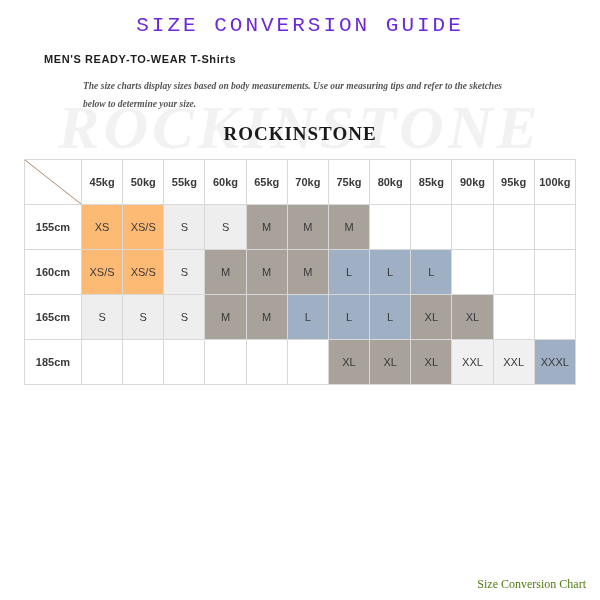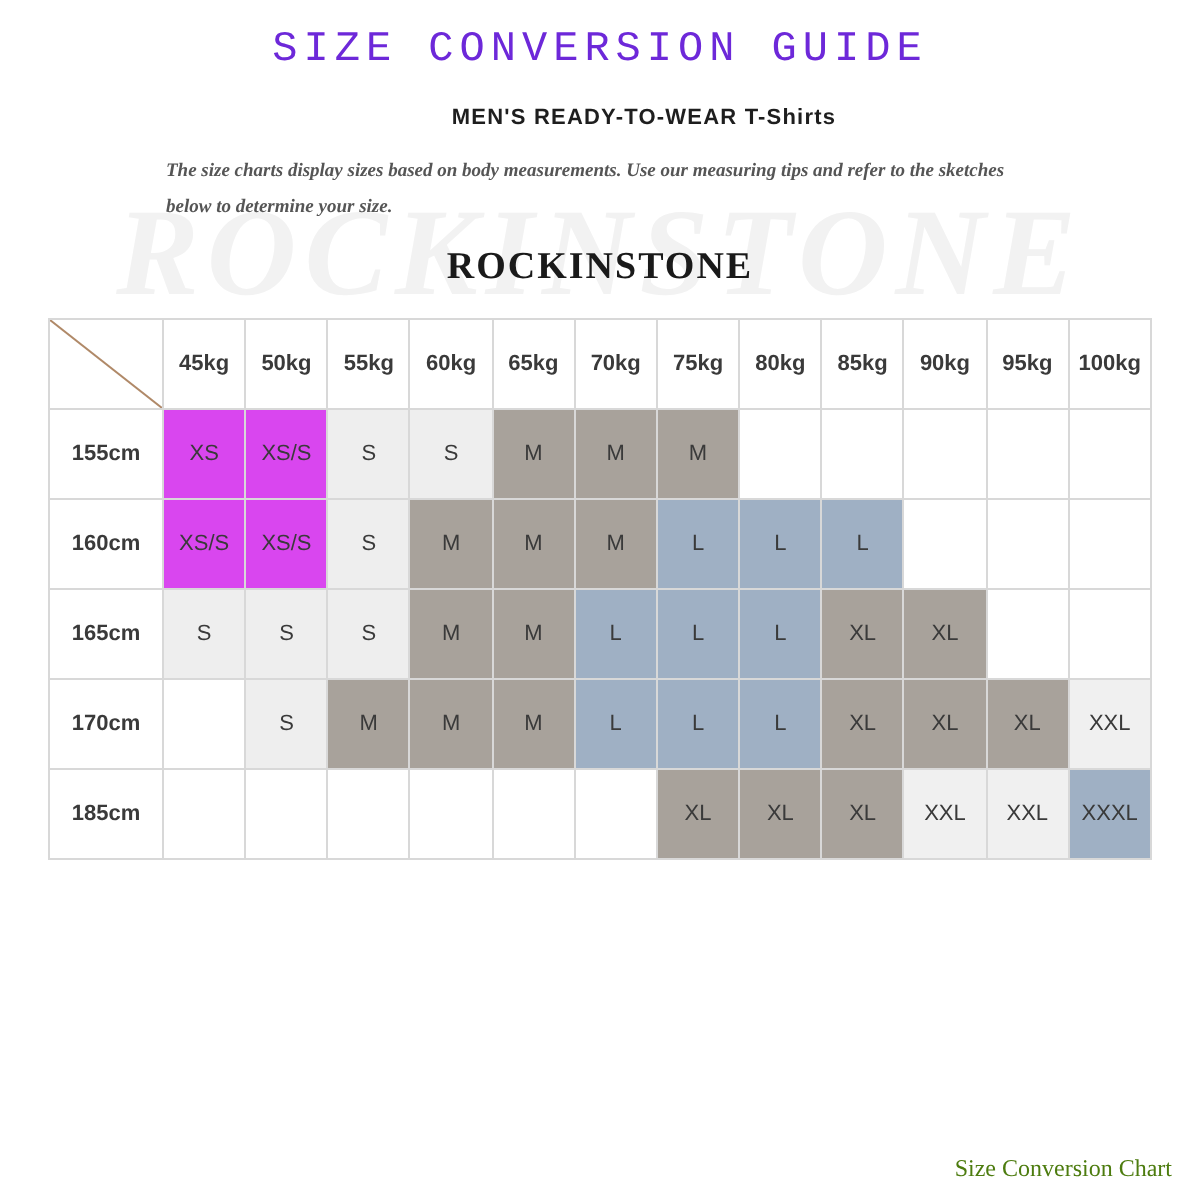--- a/index.html
+++ b/index.html
@@ -45,21 +45,20 @@
   .title {
     text-align: center;
     font-family: Liberation Mono, monospace;
     font-size: 21px;
     letter-spacing: 3px;
     color: #6d28d9;
     padding-top: 14px;
   }
 
   .subtitle {
-    text-align: center;
     font-size: 11px;
     font-weight: bold;
     color: #1e1e1e;
     letter-spacing: 0.6px;
     margin-top: 16px;
     padding-left: 44px;
   }
   .subtitle .thin {
     font-weight: bold;
   }
@@ -113,21 +112,21 @@
   }
   td.colhead, td.rowhead {
     font-weight: bold;
     color: #2b2b2b;
     background: #ffffff;
     font-size: 11px;
   }
   td.rowhead { width: 56px; }
 
   .cell-empty { background: #ffffff; }
-  .cell-xs   { background: #d946ef; }
+  .cell-xs   { background: #fdba74; }
   .cell-s    { background: #eeeeee; }
   .cell-m    { background: #a8a29b; color:#ffffff; }
   .cell-l    { background: #9fb0c4; color:#ffffff; }
   .cell-xl   { background: #a8a29b; color:#ffffff;margin-left:27px; }
   .cell-xxl  { background: #f0f0f0; color:#3a3a3a; }
   .cell-xxxl { background: #9fb0c4; color:#ffffff; }
 
   .footer {
     position: absolute;
     right: 14px;
@@ -218,35 +217,20 @@
           <td class="cell-m">M</td>
           <td class="cell-l">L</td>
           <td class="cell-l">L</td>
           <td class="cell-l">L</td>
           <td class="cell-xl">XL</td>
           <td class="cell-xl">XL</td>
           <td class="cell-empty"></td>
           <td class="cell-empty"></td>
         </tr>
         <tr>
-          <td class="rowhead">170cm</td>
-          <td class="cell-empty"></td>
-          <td class="cell-s">S</td>
-          <td class="cell-m">M</td>
-          <td class="cell-m">M</td>
-          <td class="cell-m">M</td>
-          <td class="cell-l">L</td>
-          <td class="cell-l">L</td>
-          <td class="cell-l">L</td>
-          <td class="cell-xl">XL</td>
-          <td class="cell-xl">XL</td>
-          <td class="cell-xl">XL</td>
-          <td class="cell-xxl">XXL</td>
-        </tr>
-        <tr>
           <td class="rowhead">185cm</td>
           <td class="cell-empty"></td>
           <td class="cell-empty"></td>
           <td class="cell-empty"></td>
           <td class="cell-empty"></td>
           <td class="cell-empty"></td>
           <td class="cell-empty"></td>
           <td class="cell-xl">XL</td>
           <td class="cell-xl">XL</td>
           <td class="cell-xl">XL</td>

